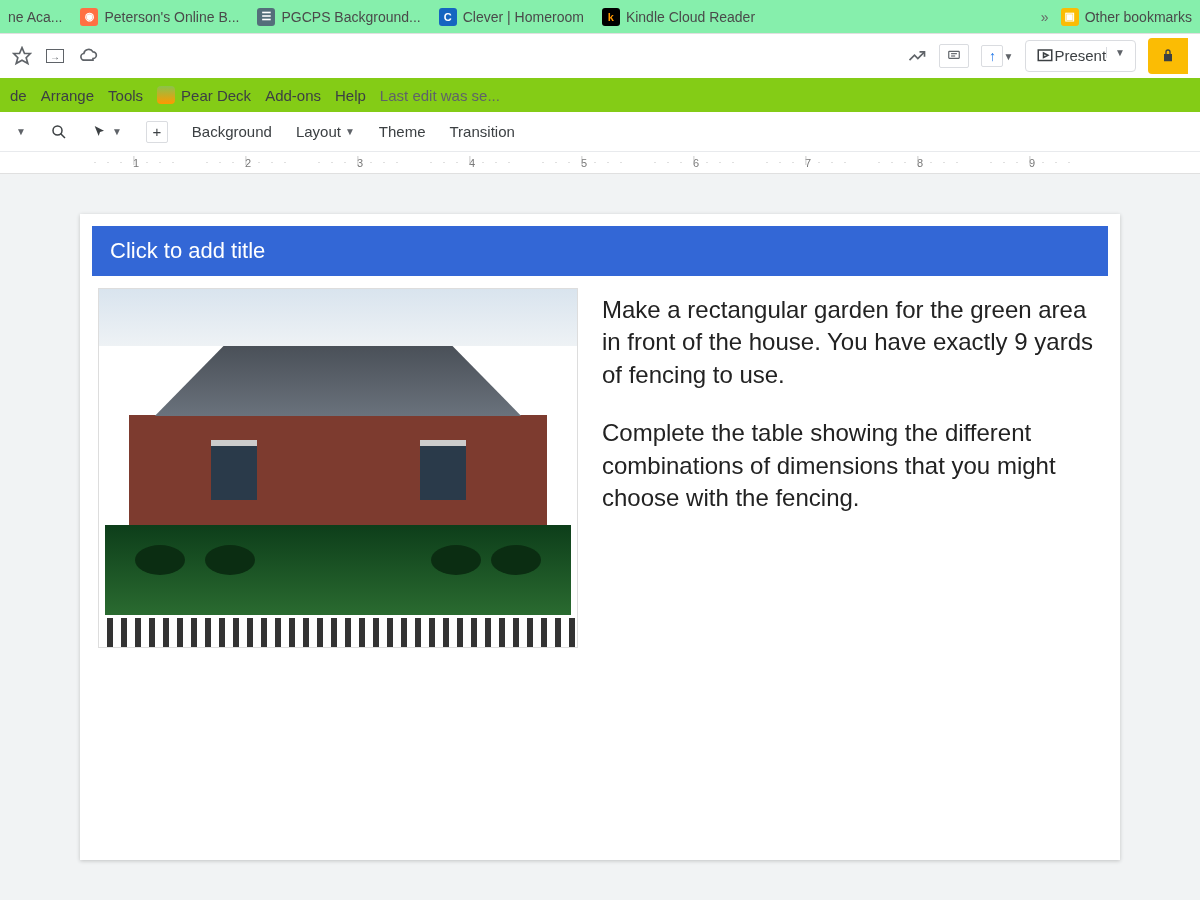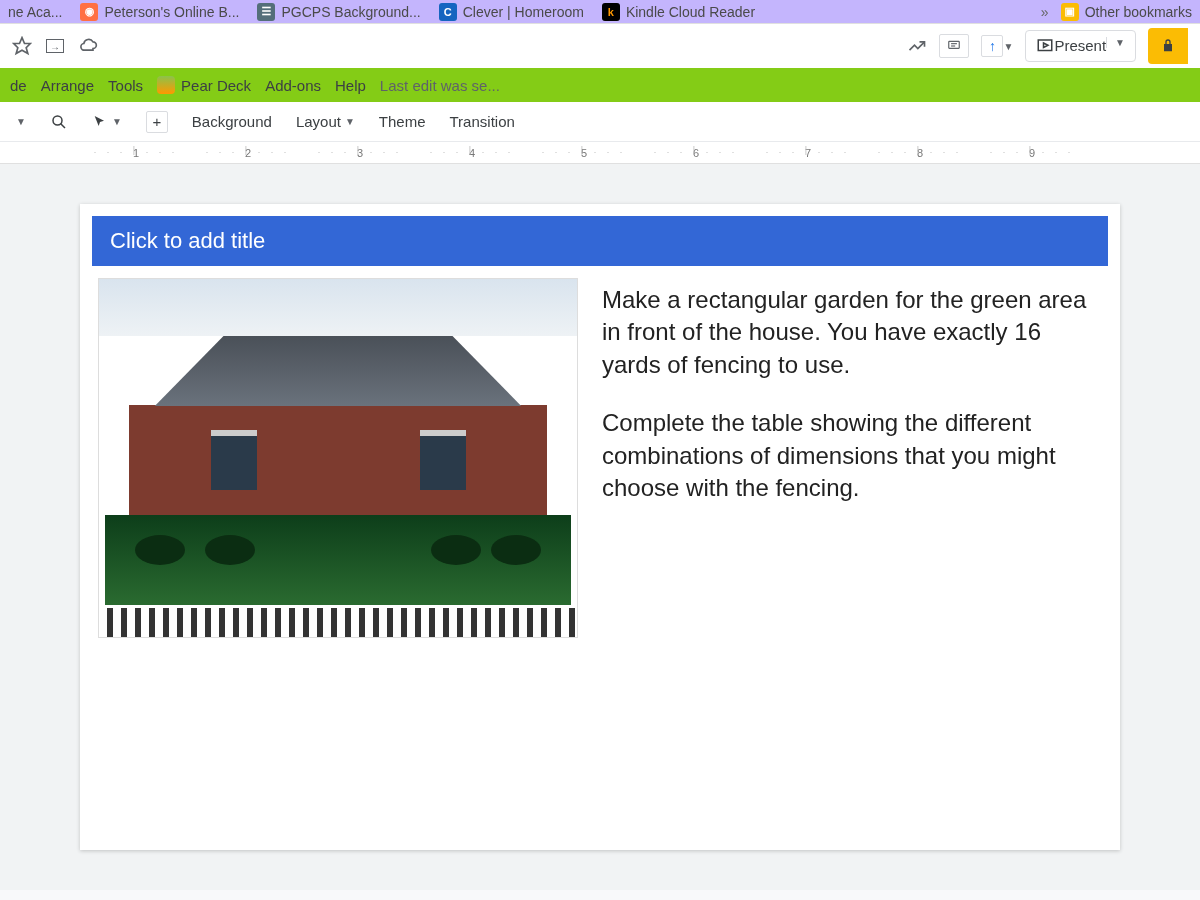--- a/index.html
+++ b/index.html
@@ -10,23 +10,23 @@
     height: 900px;
     overflow: hidden;
     font-size: 14px;
     color: #3c4043;
   }
   
   .bookmarks-bar {
     display: flex;
     align-items: center;
     padding: 4px 8px;
-    background: #c4b5fd;
+    background: #86efac;
     border-bottom: 1px solid #e0e0e0;
-    height: 24px;
+    height: 34px;
     gap: 18px;
   }
   .bookmark-item {
     display: flex;
     align-items: center;
     gap: 6px;
     font-size: 14px;
     color: #4a4a4a;
     white-space: nowrap;
     cursor: pointer;
@@ -383,18 +383,18 @@
         </div>
         <div class="lawn">
           <div class="shrub" style="left:30px"></div>
           <div class="shrub" style="left:100px"></div>
           <div class="shrub" style="right:90px"></div>
           <div class="shrub" style="right:30px"></div>
         </div>
         <div class="fence"></div>
       </div>
       <div class="text-content">
-        <p>Make a rectangular garden for the green area in front of the house. You have exactly 16 yards of fencing to use.</p>
+        <p>Make a rectangular garden for the green area in front of the house. You have exactly 9 yards of fencing to use.</p>
         <p>Complete the table showing the different combinations of dimensions that you might choose with the fencing.</p>
       </div>
     </div>
   </div>
 </div>
 
 </body></html>

